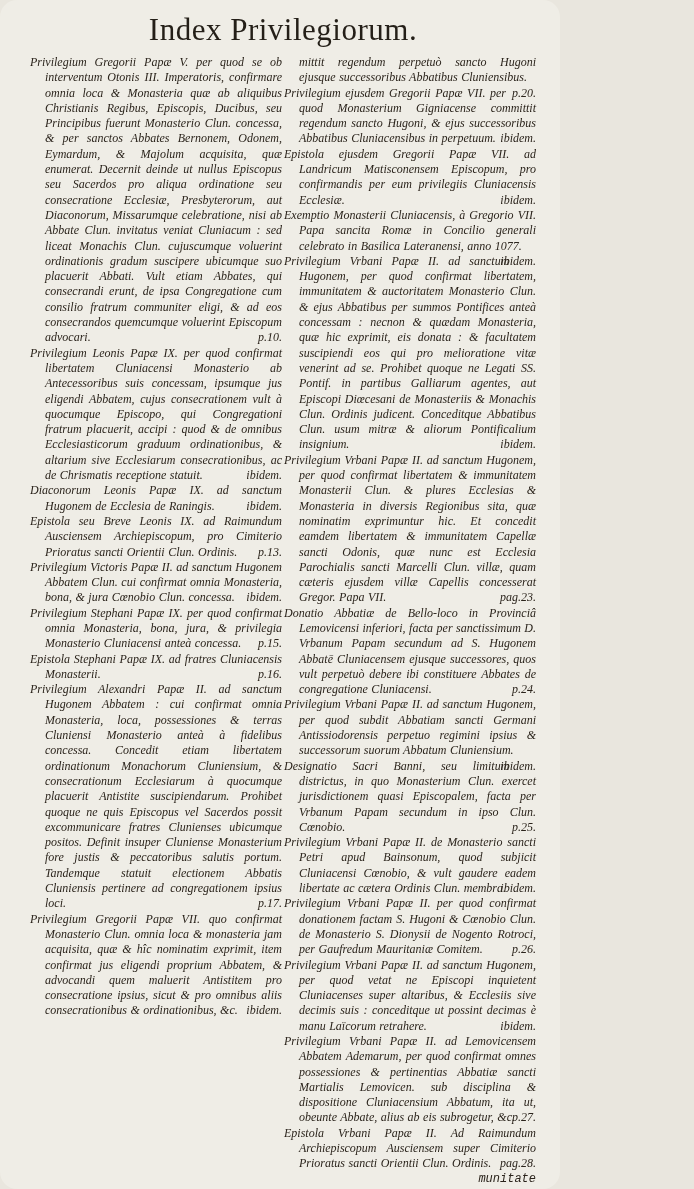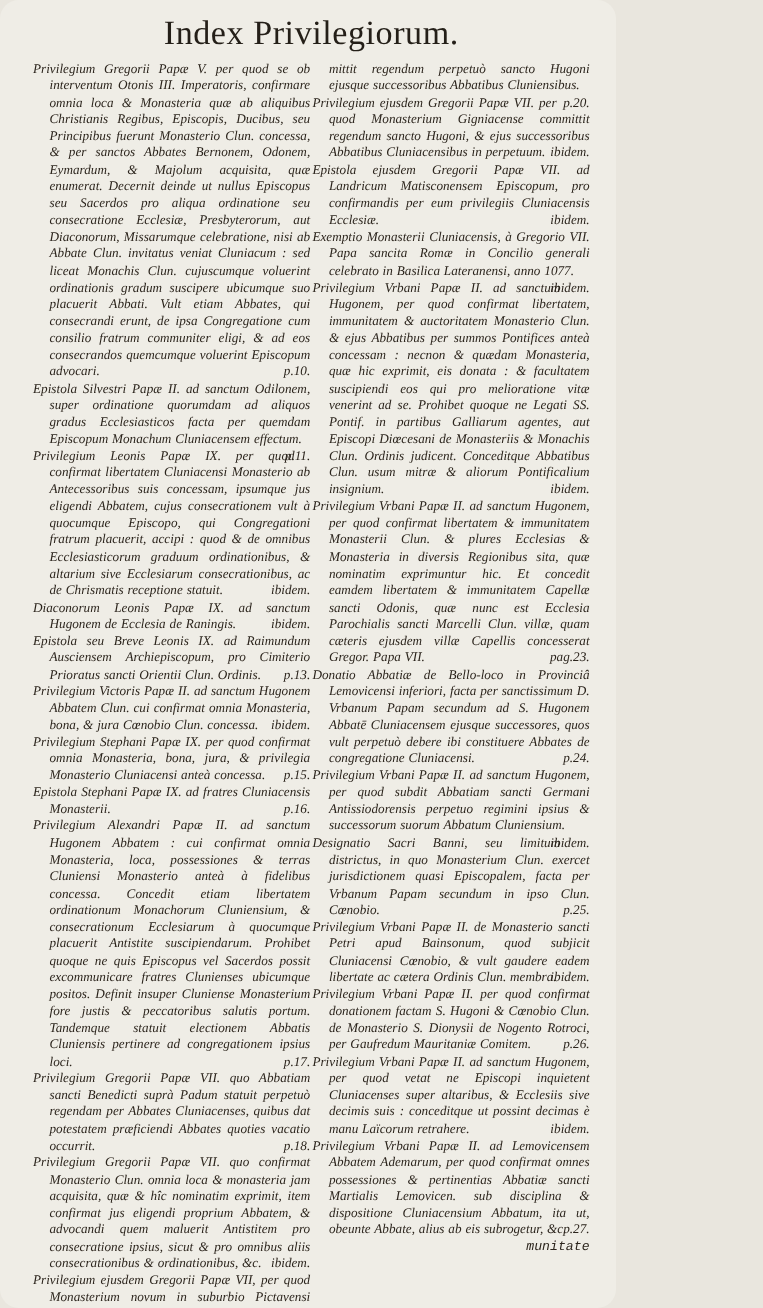--- a/index.html
+++ b/index.html
@@ -61,42 +61,40 @@
   }
 </style>
 </head>
 <body>
 
 <div class="page">
   <h1 class="title">Index Privilegiorum.</h1>
   <div class="columns">
     <div class="col" id="col-left">
         <p class="entry"><span class="txt">Privilegium Gregorii Papæ V. per quod se ob interventum Otonis III. Imperatoris, confirmare omnia loca &amp; Monasteria quæ ab aliquibus Christianis Regibus, Episcopis, Ducibus, seu Principibus fuerunt Monasterio Clun. concessa, &amp; per sanctos Abbates Bernonem, Odonem, Eymardum, &amp; Majolum acquisita, quæ enumerat. Decernit deinde ut nullus Episcopus seu Sacerdos pro aliqua ordinatione seu consecratione Ecclesiæ, Presbyterorum, aut Diaconorum, Missarumque celebratione, nisi ab Abbate Clun. invitatus veniat Cluniacum : sed liceat Monachis Clun. cujuscumque voluerint ordinationis gradum suscipere ubicumque suo placuerit Abbati. Vult etiam Abbates, qui consecrandi erunt, de ipsa Congregatione cum consilio fratrum communiter eligi, &amp; ad eos consecrandos quemcumque voluerint Episcopum advocari.</span><span class="ref">p.10.</span></p>
-        <p class="entry"><span class="txt">Epistola Silvestri Papæ II. ad sanctum Odilonem, super ordinatione quorumdam ad aliquos gradus Ecclesiasticos facta per quemdam Episcopum Monachum Cluniacensem effectum.</span><span class="ref">p.11.</span></p>
         <p class="entry"><span class="txt">Privilegium Leonis Papæ IX. per quod confirmat libertatem Cluniacensi Monasterio ab Antecessoribus suis concessam, ipsumque jus eligendi Abbatem, cujus consecrationem vult à quocumque Episcopo, qui Congregationi fratrum placuerit, accipi : quod &amp; de omnibus Ecclesiasticorum graduum ordinationibus, &amp; altarium sive Ecclesiarum consecrationibus, ac de Chrismatis receptione statuit.</span><span class="ref">ibidem.</span></p>
         <p class="entry"><span class="txt">Diaconorum Leonis Papæ IX. ad sanctum Hugonem de Ecclesia de Raningis.</span><span class="ref">ibidem.</span></p>
         <p class="entry"><span class="txt">Epistola seu Breve Leonis IX. ad Raimundum Ausciensem Archiepiscopum, pro Cimiterio Prioratus sancti Orientii Clun. Ordinis.</span><span class="ref">p.13.</span></p>
         <p class="entry"><span class="txt">Privilegium Victoris Papæ II. ad sanctum Hugonem Abbatem Clun. cui confirmat omnia Monasteria, bona, &amp; jura Cœnobio Clun. concessa.</span><span class="ref">ibidem.</span></p>
         <p class="entry"><span class="txt">Privilegium Stephani Papæ IX. per quod confirmat omnia Monasteria, bona, jura, &amp; privilegia Monasterio Cluniacensi anteà concessa.</span><span class="ref">p.15.</span></p>
         <p class="entry"><span class="txt">Epistola Stephani Papæ IX. ad fratres Cluniacensis Monasterii.</span><span class="ref">p.16.</span></p>
         <p class="entry"><span class="txt">Privilegium Alexandri Papæ II. ad sanctum Hugonem Abbatem : cui confirmat omnia Monasteria, loca, possessiones &amp; terras Cluniensi Monasterio anteà à fidelibus concessa. Concedit etiam libertatem ordinationum Monachorum Cluniensium, &amp; consecrationum Ecclesiarum à quocumque placuerit Antistite suscipiendarum. Prohibet quoque ne quis Episcopus vel Sacerdos possit excommunicare fratres Clunienses ubicumque positos. Definit insuper Cluniense Monasterium fore justis &amp; peccatoribus salutis portum. Tandemque statuit electionem Abbatis Cluniensis pertinere ad congregationem ipsius loci.</span><span class="ref">p.17.</span></p>
-        <p class="entry"><span class="txt">Privilegium Gregorii Papæ VII. quo Abbatiam sancti Benedicti suprà Padum statuit perpetuò regendam per Abbates Cluniacenses, quibus dat potestatem præficiendi Abbates quoties vacatio occurrit.</span><span class="ref">p.18.</span></p>
         <p class="entry"><span class="txt">Privilegium Gregorii Papæ VII. quo confirmat Monasterio Clun. omnia loca &amp; monasteria jam acquisita, quæ &amp; hîc nominatim exprimit, item confirmat jus eligendi proprium Abbatem, &amp; advocandi quem maluerit Antistitem pro consecratione ipsius, sicut &amp; pro omnibus aliis consecrationibus &amp; ordinationibus, &amp;c.</span><span class="ref">ibidem.</span></p>
-        <p class="entry"><span class="txt">Privilegium ejusdem Gregorii Papæ VII, per quod Monasterium novum in suburbio Pictavensi constructum à Vuillelmo Comite Pictavorum, ad ejus preces, com-</span></p>
       </div>
     <div class="col" id="col-right">
         <p class="entry cont"><span class="txt">mittit regendum perpetuò sancto Hugoni ejusque successoribus Abbatibus Cluniensibus.</span><span class="ref">p.20.</span></p>
         <p class="entry"><span class="txt">Privilegium ejusdem Gregorii Papæ VII. per quod Monasterium Gigniacense committit regendum sancto Hugoni, &amp; ejus successoribus Abbatibus Cluniacensibus in perpetuum.</span><span class="ref">ibidem.</span></p>
         <p class="entry"><span class="txt">Epistola ejusdem Gregorii Papæ VII. ad Landricum Matisconensem Episcopum, pro confirmandis per eum privilegiis Cluniacensis Ecclesiæ.</span><span class="ref">ibidem.</span></p>
         <p class="entry"><span class="txt">Exemptio Monasterii Cluniacensis, à Gregorio VII. Papa sancita Romæ in Concilio generali celebrato in Basilica Lateranensi, anno 1077.</span><span class="ref">ibidem.</span></p>
         <p class="entry"><span class="txt">Privilegium Vrbani Papæ II. ad sanctum Hugonem, per quod confirmat libertatem, immunitatem &amp; auctoritatem Monasterio Clun. &amp; ejus Abbatibus per summos Pontifices anteà concessam : necnon &amp; quædam Monasteria, quæ hic exprimit, eis donata : &amp; facultatem suscipiendi eos qui pro melioratione vitæ venerint ad se. Prohibet quoque ne Legati SS. Pontif. in partibus Galliarum agentes, aut Episcopi Diœcesani de Monasteriis &amp; Monachis Clun. Ordinis judicent. Conceditque Abbatibus Clun. usum mitræ &amp; aliorum Pontificalium insignium.</span><span class="ref">ibidem.</span></p>
         <p class="entry"><span class="txt">Privilegium Vrbani Papæ II. ad sanctum Hugonem, per quod confirmat libertatem &amp; immunitatem Monasterii Clun. &amp; plures Ecclesias &amp; Monasteria in diversis Regionibus sita, quæ nominatim exprimuntur hic. Et concedit eamdem libertatem &amp; immunitatem Capellæ sancti Odonis, quæ nunc est Ecclesia Parochialis sancti Marcelli Clun. villæ, quam cæteris ejusdem villæ Capellis concesserat Gregor. Papa VII.</span><span class="ref">pag.23.</span></p>
         <p class="entry"><span class="txt">Donatio Abbatiæ de Bello-loco in Provinciâ Lemovicensi inferiori, facta per sanctissimum D. Vrbanum Papam secundum ad S. Hugonem Abbatē Cluniacensem ejusque successores, quos vult perpetuò debere ibi constituere Abbates de congregatione Cluniacensi.</span><span class="ref">p.24.</span></p>
         <p class="entry"><span class="txt">Privilegium Vrbani Papæ II. ad sanctum Hugonem, per quod subdit Abbatiam sancti Germani Antissiodorensis perpetuo regimini ipsius &amp; successorum suorum Abbatum Cluniensium.</span><span class="ref">ibidem.</span></p>
         <p class="entry"><span class="txt">Designatio Sacri Banni, seu limitum districtus, in quo Monasterium Clun. exercet jurisdictionem quasi Episcopalem, facta per Vrbanum Papam secundum in ipso Clun. Cœnobio.</span><span class="ref">p.25.</span></p>
         <p class="entry"><span class="txt">Privilegium Vrbani Papæ II. de Monasterio sancti Petri apud Bainsonum, quod subjicit Cluniacensi Cœnobio, &amp; vult gaudere eadem libertate ac cætera Ordinis Clun. membra.</span><span class="ref">ibidem.</span></p>
         <p class="entry"><span class="txt">Privilegium Vrbani Papæ II. per quod confirmat donationem factam S. Hugoni &amp; Cœnobio Clun. de Monasterio S. Dionysii de Nogento Rotroci, per Gaufredum Mauritaniæ Comitem.</span><span class="ref">p.26.</span></p>
         <p class="entry"><span class="txt">Privilegium Vrbani Papæ II. ad sanctum Hugonem, per quod vetat ne Episcopi inquietent Cluniacenses super altaribus, &amp; Ecclesiis sive decimis suis : conceditque ut possint decimas è manu Laïcorum retrahere.</span><span class="ref">ibidem.</span></p>
         <p class="entry"><span class="txt">Privilegium Vrbani Papæ II. ad Lemovicensem Abbatem Ademarum, per quod confirmat omnes possessiones &amp; pertinentias Abbatiæ sancti Martialis Lemovicen. sub disciplina &amp; dispositione Cluniacensium Abbatum, ita ut, obeunte Abbate, alius ab eis subrogetur, &amp;c.</span><span class="ref">p.27.</span></p>
+        <p class="entry"><span class="txt">Epistola Vrbani Papæ II. Ad Raimundum Archiepiscopum Ausciensem super Cimiterio Prioratus sancti Orientii Clun. Ordinis.</span><span class="ref">pag.28.</span></p>
         <p class="entry"><span class="catchword">munitate</span></p>
       </div>
   </div>
 </div>
 
 </body></html>

